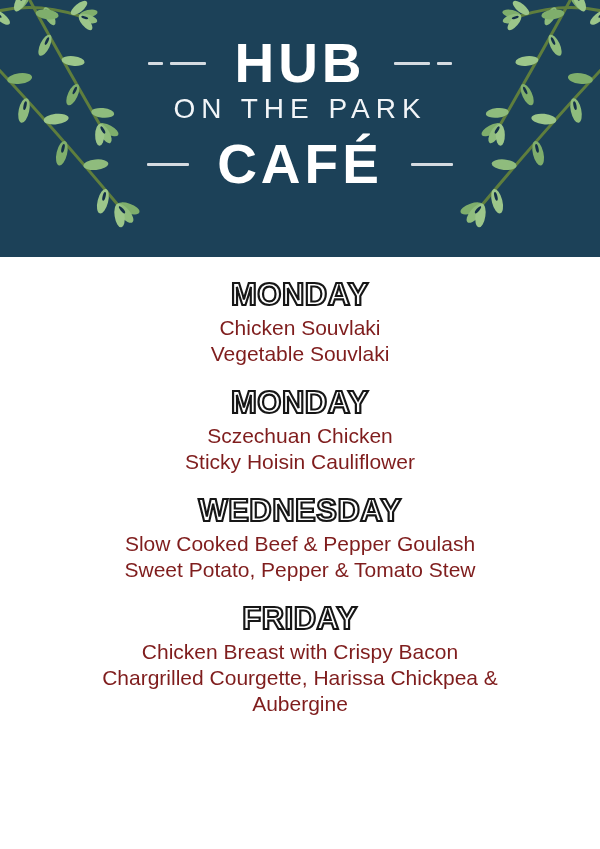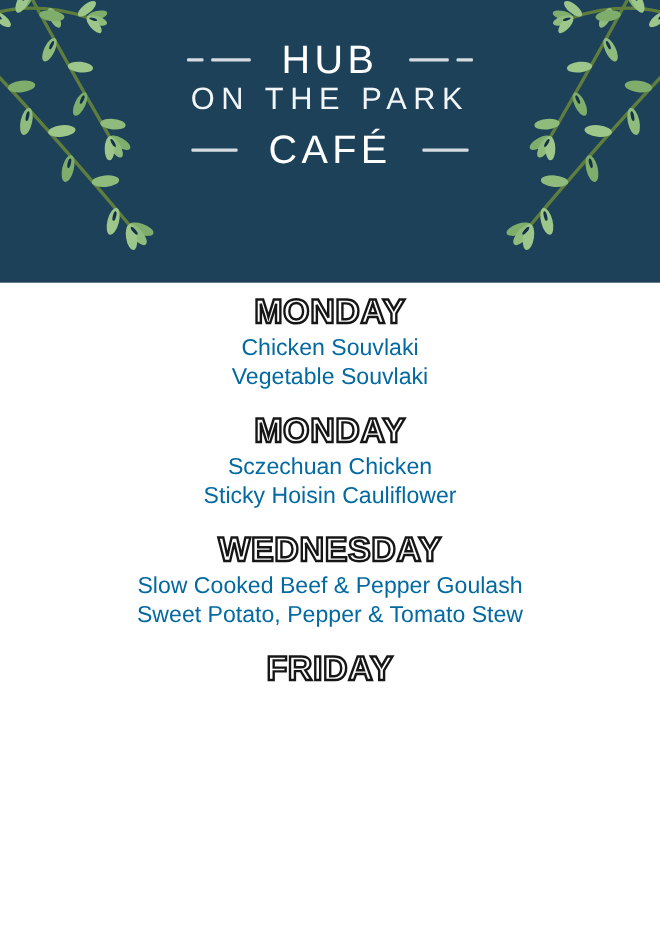--- a/index.html
+++ b/index.html
@@ -21,41 +21,41 @@
   }
   .title-row{display:flex;align-items:center;}
   .dash-group{display:flex;align-items:center;gap:7px;}
   .dash{height:3px;background:#d5dbe1;border-radius:1px;}
   .dash-short{width:15px;}
   .dash-long{width:36px;}
   .dash-xlong{width:42px;}
   .gap-l{margin-right:28px;}
   .gap-r{margin-left:28px;}
   .title-big{
-    font-size:36px;font-weight:400;letter-spacing:4px;line-height:1;
+    font-size:55px;font-weight:700;letter-spacing:4px;line-height:1;
     color:#ffffff;
   }
   .title-sub{
     margin-top:4px;font-size:28px;font-weight:400;letter-spacing:6px;
     color:#f2f5f8;line-height:1;
   }
   .row-cafe{margin-top:14px;}
   
-  .menu{padding-top:13px;text-align:center;}
+  .menu{padding-top:24px;text-align:center;}
   .day-section{margin-bottom:22px;}
   .day-heading{
     margin:0 0 6px 0;
     font-size:31px;font-weight:700;letter-spacing:0.5px;line-height:28px;
     color:#ffffff;
     -webkit-text-stroke:2.2px #161616;
     text-stroke:2.2px #161616;
   }
   .day-items{max-width:460px;margin:0 auto;}
   .menu-item{
-    margin:0;font-size:21px;font-weight:400;line-height:26px;color:#0369a1;
+    margin:0;font-size:21px;font-weight:400;line-height:26px;color:#7f1d1d;
   }
 </style>
 </head>
 <body>
 
 <div class="poster">
 
   <div class="header">
     <svg id="deco-left" class="deco deco-left" width="170" height="240" viewBox="0 0 170 240">
         <path d="M-12,14 Q30,0 80,16" stroke="#5f7e3d" stroke-width="3" fill="none" stroke-linecap="round"></path>
@@ -193,16 +193,20 @@
       <h2 class="day-heading">WEDNESDAY</h2>
       <div class="day-items">
         <p class="menu-item">Slow Cooked Beef &amp; Pepper Goulash</p>
         <p class="menu-item">Sweet Potato, Pepper &amp; Tomato Stew</p>
       </div>
     </div>
 
 
     <div class="day-section">
       <h2 class="day-heading">FRIDAY</h2>
+      <div class="day-items">
+        <p class="menu-item">Chicken Breast with Crispy Bacon</p>
+        <p class="menu-item">Chargrilled Courgette, Harissa Chickpea &amp; Aubergine</p>
+      </div>
     </div>
 
   </div>
 </div>
 
 </body></html>

